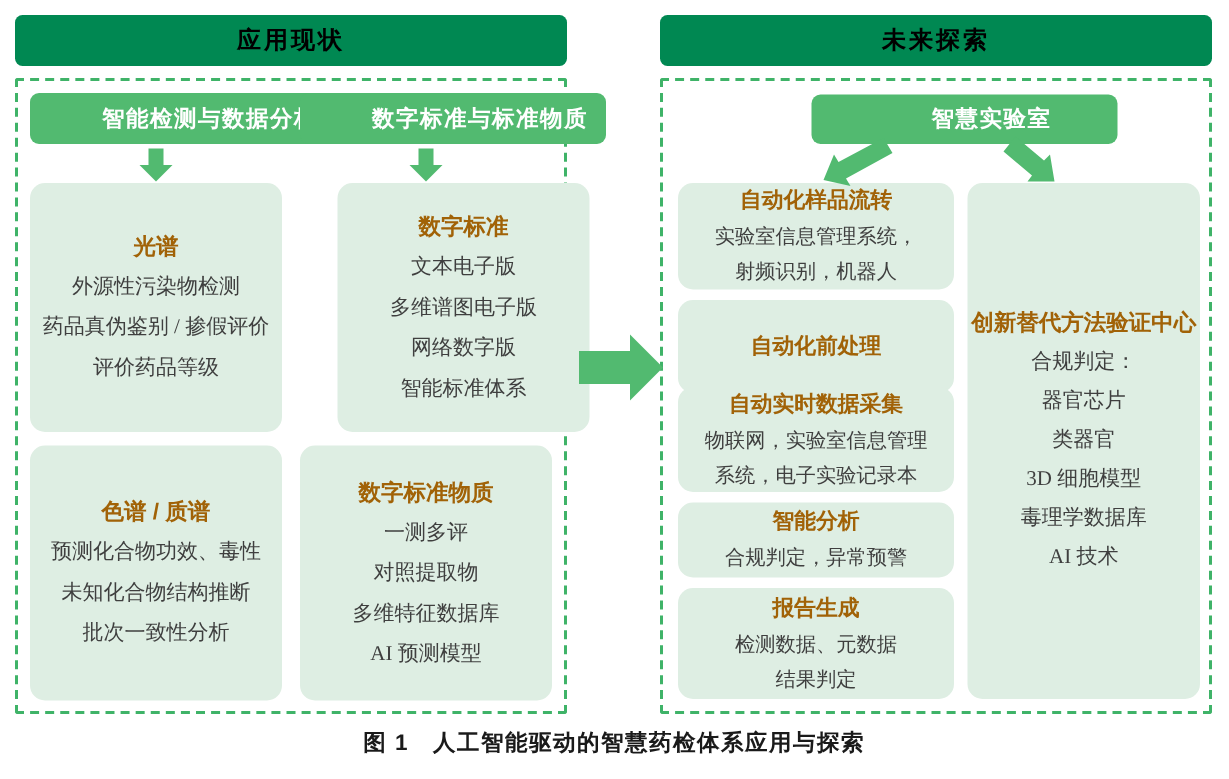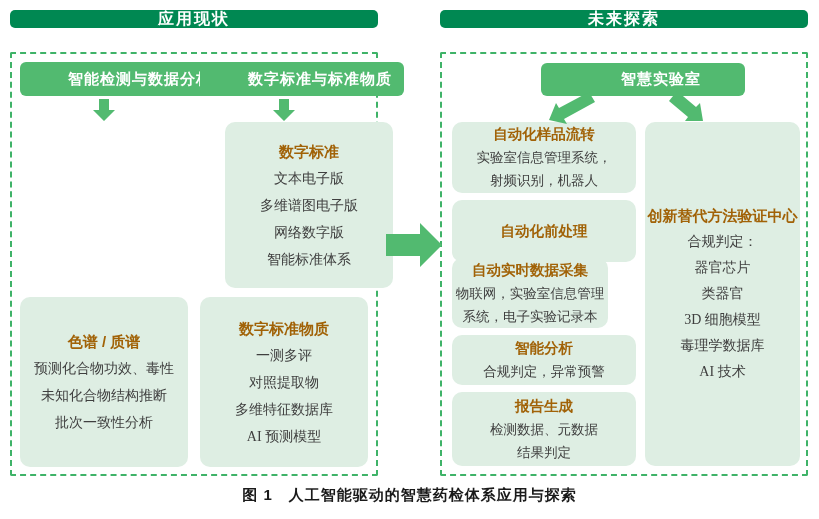--- a/index.html
+++ b/index.html
@@ -1,19 +1,19 @@
 <!DOCTYPE html>
 <html><head>
 <meta charset="utf-8">
 <style>
   html,body{margin:0;padding:0;background:#ffffff;}
   .stage{position:relative;width:819px;height:519px;background:#ffffff;overflow:hidden;
          font-family:"Liberation Sans",sans-serif;}
-  .hdr{position:absolute;height:18px;width:368px;top:10px;background:#008852;border-radius:5px;
-       color:#ffffff;font-size:16px;font-weight:bold;display:flex;align-items:center;justify-content:center;
+  .hdr{position:absolute;height:34px;width:368px;top:10px;background:#008852;border-radius:5px;
+       color:#000000;font-size:16px;font-weight:bold;display:flex;align-items:center;justify-content:center;
        letter-spacing:2px;}
   .dash-frame{position:absolute;top:52px;width:364px;height:420px;border:2px dashed #3fb368;border-radius:2px;}
   .gbtn{position:absolute;height:34px;background:#52ba70;border-radius:6px;color:#ffffff;
         font-size:15px;font-weight:bold;display:flex;align-items:center;justify-content:center;letter-spacing:1px;padding-left:36px;}
   .pbox{position:absolute;background:#deeee3;border-radius:10px;display:flex;flex-direction:column;
         align-items:center;justify-content:center;text-align:center;}
   .pbox .ttl{font-size:15px;font-weight:bold;color:#a16207;line-height:27px;font-family:"Liberation Sans",sans-serif;}
   .pbox .ln{font-size:14px;color:#3f3f3f;line-height:27px;font-family:"Liberation Serif",serif;}
   .small .ttl{line-height:23px;font-size:14.5px;}
   .small .ln{line-height:23px;font-size:13.5px;}
@@ -30,20 +30,26 @@
 
   <div class="hdr" style="left:10px;">应用现状</div>
   <div class="hdr" style="left:440px;">未来探索</div>
 
   <div class="dash-frame" style="left:10px;"></div>
   <div class="dash-frame" style="left:440px;"></div>
 
   <div class="gbtn" style="left:20px;top:62px;width:168px;">智能检测与数据分析</div>
   <div class="gbtn" style="left:200px;top:62px;width:168px;">数字标准与标准物质</div>
 
+  <div class="pbox" style="left:20px;top:122px;width:168px;height:166px;">
+    <div class="ttl">光谱</div>
+    <div class="ln">外源性污染物检测</div>
+    <div class="ln">药品真伪鉴别 / 掺假评价</div>
+    <div class="ln">评价药品等级</div>
+  </div>
 
   <div class="pbox" style="left:200px;top:122px;width:168px;height:166px;margin-left:25px;">
     <div class="ttl">数字标准</div>
     <div class="ln">文本电子版</div>
     <div class="ln">多维谱图电子版</div>
     <div class="ln">网络数字版</div>
     <div class="ln">智能标准体系</div>
   </div>
 
   <div class="pbox" style="left:20px;top:297px;width:168px;height:170px;">
@@ -66,21 +72,21 @@
   <div class="pbox small" style="left:452px;top:122px;width:184px;height:71px;">
     <div class="ttl">自动化样品流转</div>
     <div class="ln">实验室信息管理系统，</div>
     <div class="ln">射频识别，机器人</div>
   </div>
 
   <div class="pbox small" style="left:452px;top:200px;width:184px;height:62px;">
     <div class="ttl">自动化前处理</div>
   </div>
 
-  <div class="pbox small" style="left:452px;top:258px;width:156px;height:70px;">
+  <div class="pbox small" style="left:452px;top:258px;width:184px;height:70px;">
     <div class="ttl">自动实时数据采集</div>
     <div class="ln">物联网，实验室信息管理</div>
     <div class="ln">系统，电子实验记录本</div>
   </div>
 
   <div class="pbox small" style="left:452px;top:335px;width:184px;height:50px;">
     <div class="ttl">智能分析</div>
     <div class="ln">合规判定，异常预警</div>
   </div>
 

